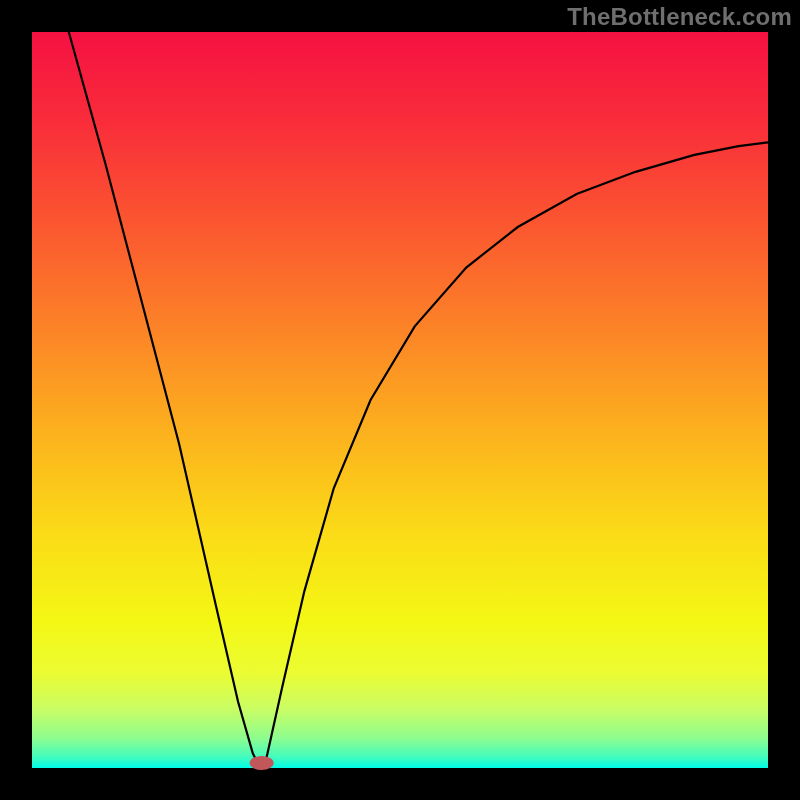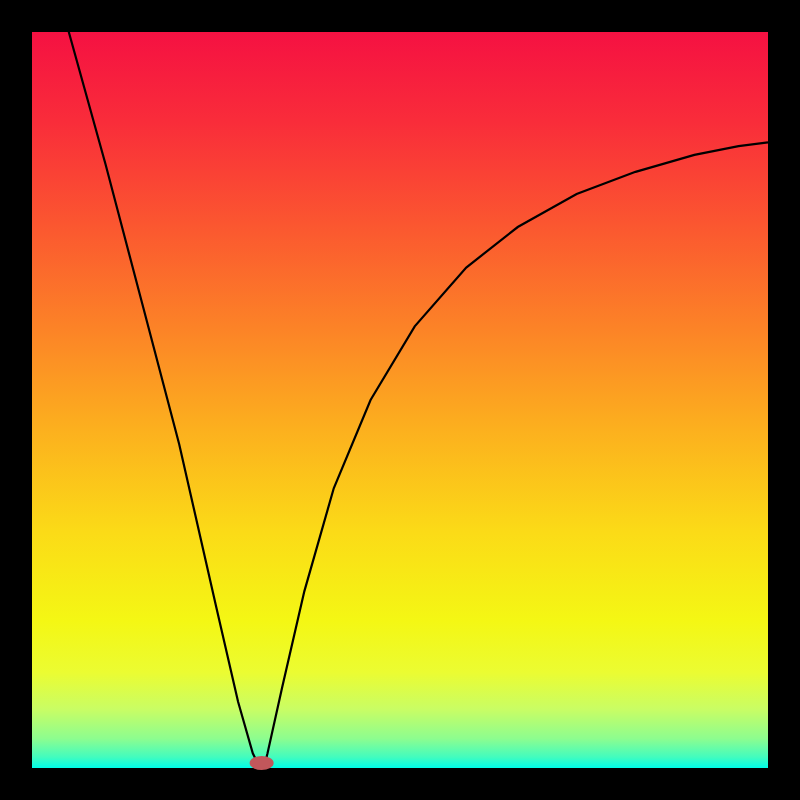--- a/index.html
+++ b/index.html
@@ -30,20 +30,21 @@
   svg.plot {
     position: absolute;
     left: 0;
     top: 0;
   }
 </style>
 </head>
 <body>
 
 <div class="frame">
+  <div class="watermark">TheBottleneck.com</div>
   <svg class="plot" width="800" height="800" viewBox="0 0 800 800">
     <defs>
       <linearGradient id="bg-grad" x1="0" y1="0" x2="0" y2="1">
           <stop offset="0%" stop-color="#f51142"></stop>
           <stop offset="12%" stop-color="#f92c3a"></stop>
           <stop offset="26%" stop-color="#fb5630"></stop>
           <stop offset="40%" stop-color="#fc8227"></stop>
           <stop offset="54%" stop-color="#fcb01e"></stop>
           <stop offset="68%" stop-color="#fbdb17"></stop>
           <stop offset="80%" stop-color="#f4f714"></stop>

